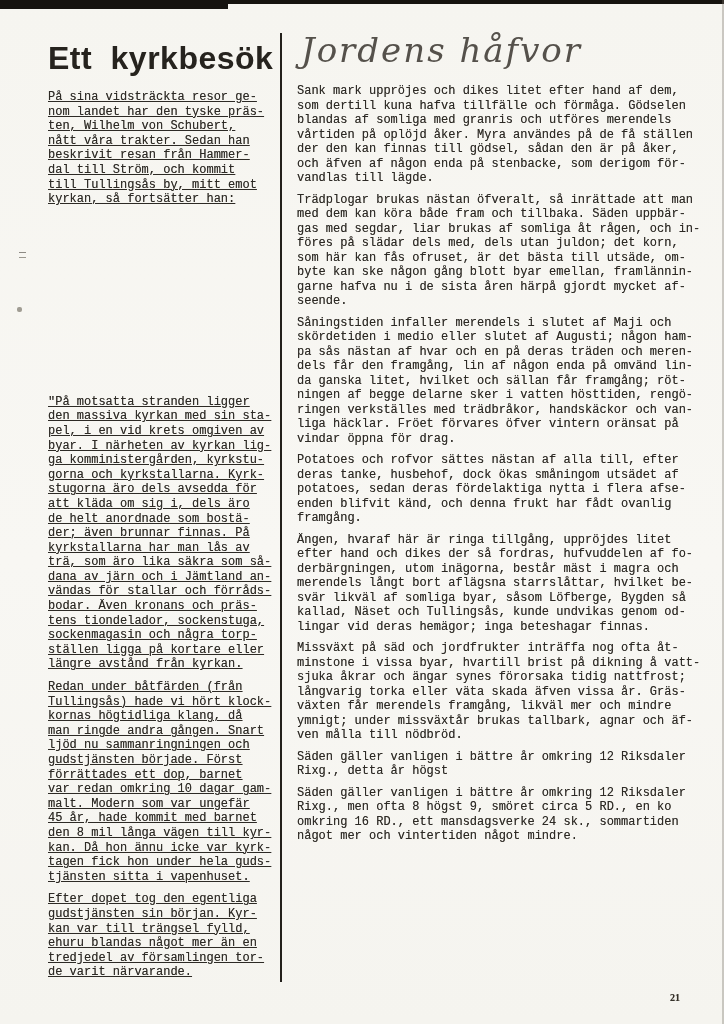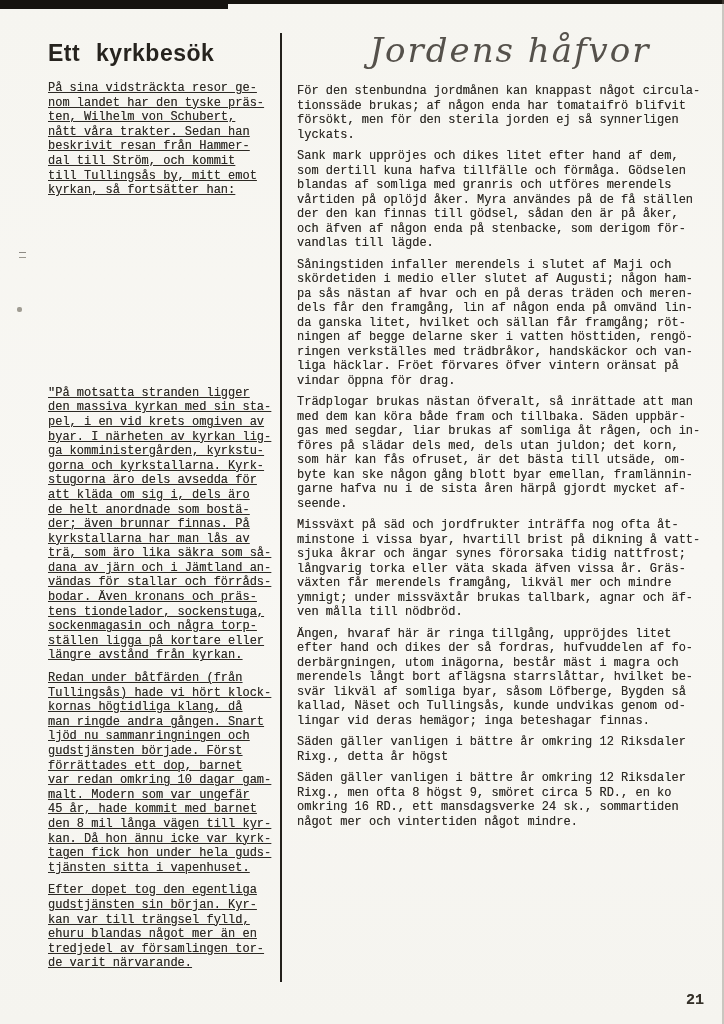--- a/index.html
+++ b/index.html
@@ -58,37 +58,36 @@
     width: 230px;
   }
   .col-right {
     position: absolute;
     left: 297px; top: 30px;
     width: 422px;
   }
   .left-title {
     margin: 0 0 16px 0;
     font-family: "Liberation Sans", sans-serif;
-    font-size: 23px;
+    font-size: 32px;
     line-height: 1;
     font-weight: 700;
     letter-spacing: 0.5px;
     word-spacing: 9px;
     color: #26231e;
   }
   .right-title {
     margin: 0 0 14px 4px;
     font-family: "DejaVu Serif", "Liberation Serif", serif;
     font-style: italic;
     font-weight: 400;
     font-size: 34px;
     line-height: 40px;
     letter-spacing: 2px;
     color: #55514b;
-    text-align: center;
   }
   .para {
     white-space: pre;
     color: #2d2a25;
     text-shadow: 0 0 0.4px rgba(45,42,37,0.55);
   }
   .lp {
     font-size: 12px;
     line-height: 14.6px;
     margin: 0 0 8px 0;
@@ -97,24 +96,24 @@
   .rp {
     font-size: 12px;
     line-height: 14.5px;
     margin: 0 0 7px 0;
   }
   .gap-large {
     margin-top: 188px;
   }
   .page-number {
     position: absolute;
-    left: 686px; top: 992px;
-    font-family: Liberation Mono, monospace;
+    left: 670px; top: 992px;
+    font-family: Liberation Serif, serif;
     font-weight: bold;
-    font-size: 15px;
+    font-size: 10px;
     color: #353129;
     text-shadow: 0 0 0.4px rgba(53,49,41,0.6);
   }
 </style>
 </head>
 <body>
 
 <div class="page">
 
   <div class="top-edge"></div>
@@ -170,62 +169,63 @@
     <p class="para lp">Efter dopet tog den egentliga
 gudstjänsten sin början. Kyr-
 kan var till trängsel fylld,
 ehuru blandas något mer än en
 tredjedel av församlingen tor-
 de varit närvarande.</p>
   </div>
 
   <div class="col-right">
     <h1 class="right-title">Jordens håfvor</h1>
-    <p class="para rp">För den stenbundna jordmånen kan knappast något circula-
-tionssäde brukas; af någon enda har tomataifrö blifvit
-försökt, men för den sterila jorden ej så synnerligen
-lyckats.</p>
     <p class="para rp">Sank mark uppröjes och dikes litet efter hand af dem,
 som dertill kuna hafva tillfälle och förmåga. Gödselen
 blandas af somliga med granris och utföres merendels
 vårtiden på oplöjd åker. Myra användes på de få ställen
 der den kan finnas till gödsel, sådan den är på åker,
 och äfven af någon enda på stenbacke, som derigom för-
 vandlas till lägde.</p>
+    <p class="para rp">Trädplogar brukas nästan öfveralt, så inrättade att man
+med dem kan köra både fram och tillbaka. Säden uppbär-
+gas med segdar, liar brukas af somliga åt rågen, och in-
+föres på slädar dels med, dels utan juldon; det korn,
+som här kan fås ofruset, är det bästa till utsäde, om-
+byte kan ske någon gång blott byar emellan, framlännin-
+garne hafva nu i de sista åren härpå gjordt mycket af-
+seende.</p>
     <p class="para rp">Såningstiden infaller merendels i slutet af Maji och
 skördetiden i medio eller slutet af Augusti; någon ham-
 pa sås nästan af hvar och en på deras träden och meren-
 dels får den framgång, lin af någon enda på omvänd lin-
 da ganska litet, hvilket och sällan får framgång; röt-
 ningen af begge delarne sker i vatten hösttiden, rengö-
 ringen verkställes med trädbråkor, handskäckor och van-
 liga häcklar. Fröet förvares öfver vintern oränsat på
 vindar öppna för drag.</p>
-    <p class="para rp">Trädplogar brukas nästan öfveralt, så inrättade att man
-med dem kan köra både fram och tillbaka. Säden uppbär-
-gas med segdar, liar brukas af somliga åt rågen, och in-
-föres på slädar dels med, dels utan juldon; det korn,
-som här kan fås ofruset, är det bästa till utsäde, om-
-byte kan ske någon gång blott byar emellan, framlännin-
-garne hafva nu i de sista åren härpå gjordt mycket af-
-seende.</p>
+    <p class="para rp">Potatoes och rofvor sättes nästan af alla till, efter
+deras tanke, husbehof, dock ökas småningom utsädet af
+potatoes, sedan deras fördelaktiga nytta i flera afse-
+enden blifvit känd, och denna frukt har fådt ovanlig
+framgång.</p>
+    <p class="para rp">Ängen, hvaraf här är ringa tillgång, uppröjdes litet
+efter hand och dikes der så fordras, hufvuddelen af fo-
+derbärgningen, utom inägorna, består mäst i magra och
+merendels långt bort aflägsna starrslåttar, hvilket be-
+svär likväl af somliga byar, såsom Löfberge, Bygden så
+kallad, Näset och Tullingsås, kunde undvikas genom od-
+lingar vid deras hemägor; inga beteshagar finnas.</p>
     <p class="para rp">Missväxt på säd och jordfrukter inträffa nog ofta åt-
 minstone i vissa byar, hvartill brist på dikning å vatt-
 sjuka åkrar och ängar synes förorsaka tidig nattfrost;
 långvarig torka eller väta skada äfven vissa år. Gräs-
 växten får merendels framgång, likväl mer och mindre
 ymnigt; under missväxtår brukas tallbark, agnar och äf-
 ven målla till nödbröd.</p>
-    <p class="para rp">Ängen, hvaraf här är ringa tillgång, uppröjdes litet
-efter hand och dikes der så fordras, hufvuddelen af fo-
-derbärgningen, utom inägorna, består mäst i magra och
-merendels långt bort aflägsna starrslåttar, hvilket be-
-svär likväl af somliga byar, såsom Löfberge, Bygden så
-kallad, Näset och Tullingsås, kunde undvikas genom od-
-lingar vid deras hemägor; inga beteshagar finnas.</p>
     <p class="para rp">Säden gäller vanligen i bättre år omkring 12 Riksdaler
 Rixg., detta år högst</p>
     <p class="para rp">Säden gäller vanligen i bättre år omkring 12 Riksdaler
 Rixg., men ofta 8 högst 9, smöret circa 5 RD., en ko
 omkring 16 RD., ett mansdagsverke 24 sk., sommartiden
 något mer och vintertiden något mindre.</p>
   </div>
 
   <div class="page-number">21</div>
 

